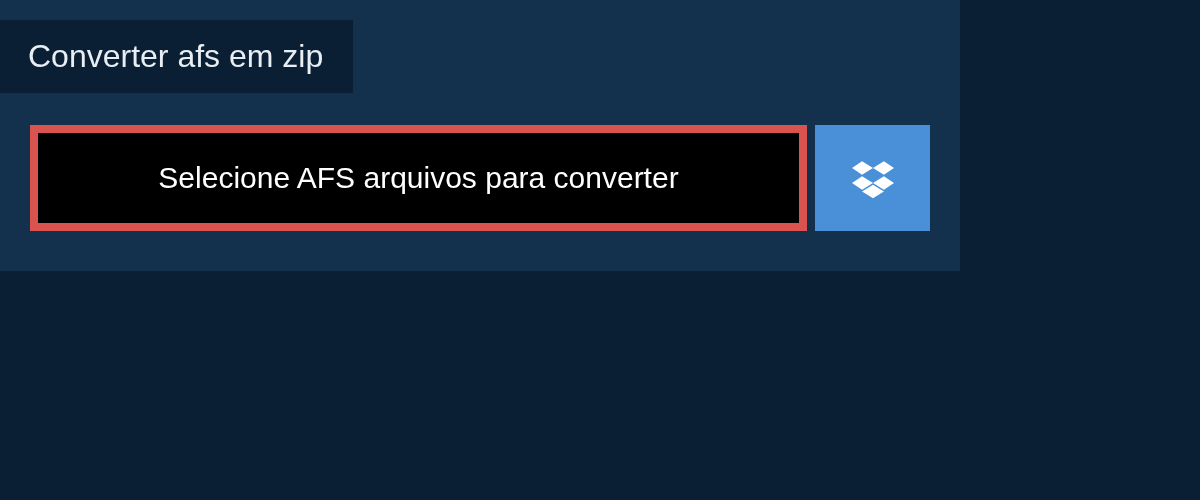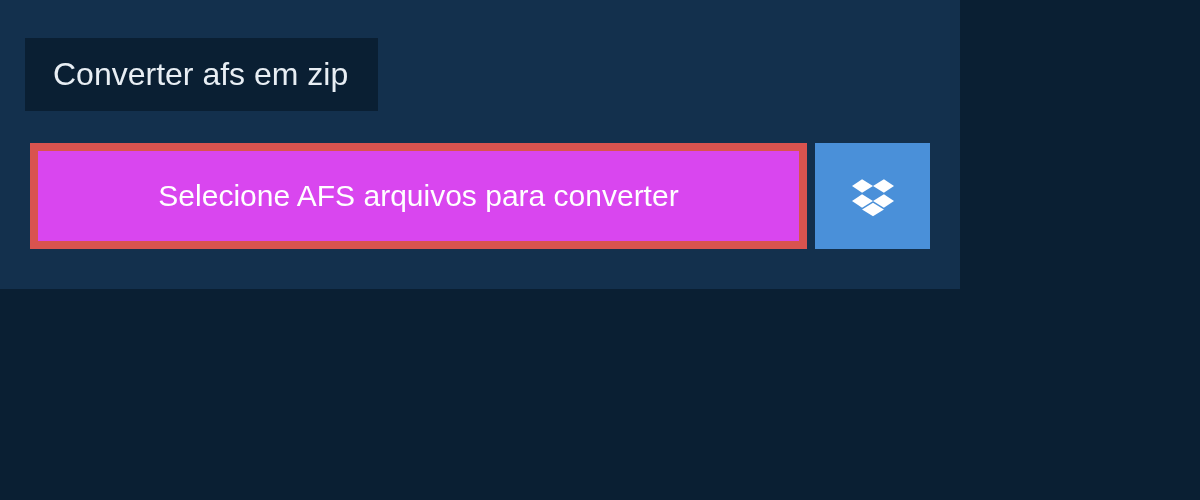--- a/index.html
+++ b/index.html
@@ -15,38 +15,37 @@
       overflow: hidden;
     }
     .panel {
       background: #13304d;
       margin: 0;
       padding: 0;
       width: 960px;
     }
     .tab-row {
       display: flex;
-      padding-top: 38px;
-      margin-left: 25px;
+      padding-top: 20px;
     }
     .tab {
       background: #0a1f33;
       color: #e8eef4;
       font-size: 32px;
       font-weight: 300;
       padding: 18px 30px 18px 28px;
       display: inline-block;
     }
     .button-row {
       display: flex;
       gap: 8px;
       padding: 32px 30px 40px 30px;
     }
     .select-button {
-      background: #d946ef;
+      background: #000000;
       border: 8px solid #d9534f;
       color: #ffffff;
       font-size: 30px;
       font-weight: 300;
       padding: 28px 36px;
       flex: 1;
       text-align: center;
       cursor: pointer;
     }
     .dropbox-button {

